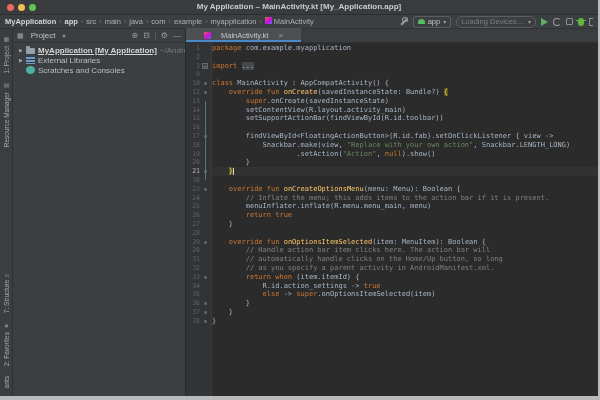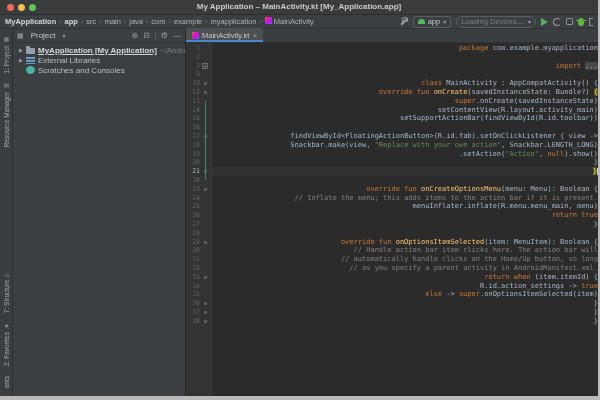--- a/index.html
+++ b/index.html
@@ -79,40 +79,40 @@
                              background:#93a1ab; border-radius:1px 1px 0 0; }
   .tree-ico.library { background:repeating-linear-gradient(180deg,#6d9bc9 0 2px,#3c3f41 2px 3px); }
   .tree-ico.scratches { width:8px; height:8px; border-radius:50%; background:#4fb0a5; }
   .tree-label.bold { font-weight:bold; color:#d3d5d7;text-decoration:underline; }
   .tree-suffix { color:#787c7e; margin-left:3px; }
 
   .editor-zone { flex:1; display:flex; flex-direction:column; min-width:0; }
   .tabbar { height:14px; background:#3b3e40; border-bottom:1px solid #2f3133;
             display:flex; align-items:flex-end; }
   .tab { position:relative; height:14px; background:#4c5052; display:flex;
-         align-items:center; gap:1px; padding:0 6px; font-size:7.5px; color:#c6c8ca; }
+         align-items:center; gap:8px; padding:0 18px; font-size:7.5px; color:#c6c8ca; }
   .tab::after { content:""; position:absolute; left:0; right:0; bottom:0; height:2px;
                 background:#4a88c7; }
   .tab-close { color:#9a9da0; font-size:8px; margin-left:2px; }
 
   .editor { flex:1; display:flex; min-height:0; background:#2b2b2b; position:relative; }
   .gutter-bg { position:absolute; left:0; top:0; bottom:0; width:26px;
                background:#313335; border-right:1px solid #3a3d3f; }
   .code-scroll { position:relative; width:100%; padding-top:1px;
                  font-family:"DejaVu Sans Mono", monospace; font-size:7px; }
   .row { display:flex; height:8.8px; line-height:8.8px; align-items:stretch; }
   .ln { width:14px; flex:0 0 14px; text-align:right; color:#606366;
         font-size:6.5px; position:relative; z-index:1; }
   .fold { width:12px; flex:0 0 12px; position:relative; z-index:1; }
   .fold .dot { position:absolute; left:4px; top:3px; width:3px; height:3px;
                border-radius:1px; background:#5e6264; }
   .fold .plus { position:absolute; left:2px; top:1.5px; width:6px; height:6px;
                 border:1px solid #6a6d6f; font-size:5px; line-height:4px; text-align:center;
                 color:#9a9da0; background:#3c3f41; }
-  .txt { flex:1; white-space:pre; color:#a9b7c6;text-align:right; }
+  .txt { flex:1; white-space:pre; color:#a9b7c6; }
   .row.current .txt { background:#323232; }
   .row.current .ln { color:#b8b8b8; }
   .kw { color:#cc7832; }
   .pl { color:#a9b7c6; }
   .st { color:#6a8759; }
   .cm { color:#808080; }
   .fn { color:#ffc66b; }
   .foldtok { background:#46494b; color:#c3c6c8; border-radius:1px; }
   .bh { background:#524e2a; color:#ffef28; }
   .caret-bar { display:inline-block; width:1px; height:7px; background:#d0d0d0;

